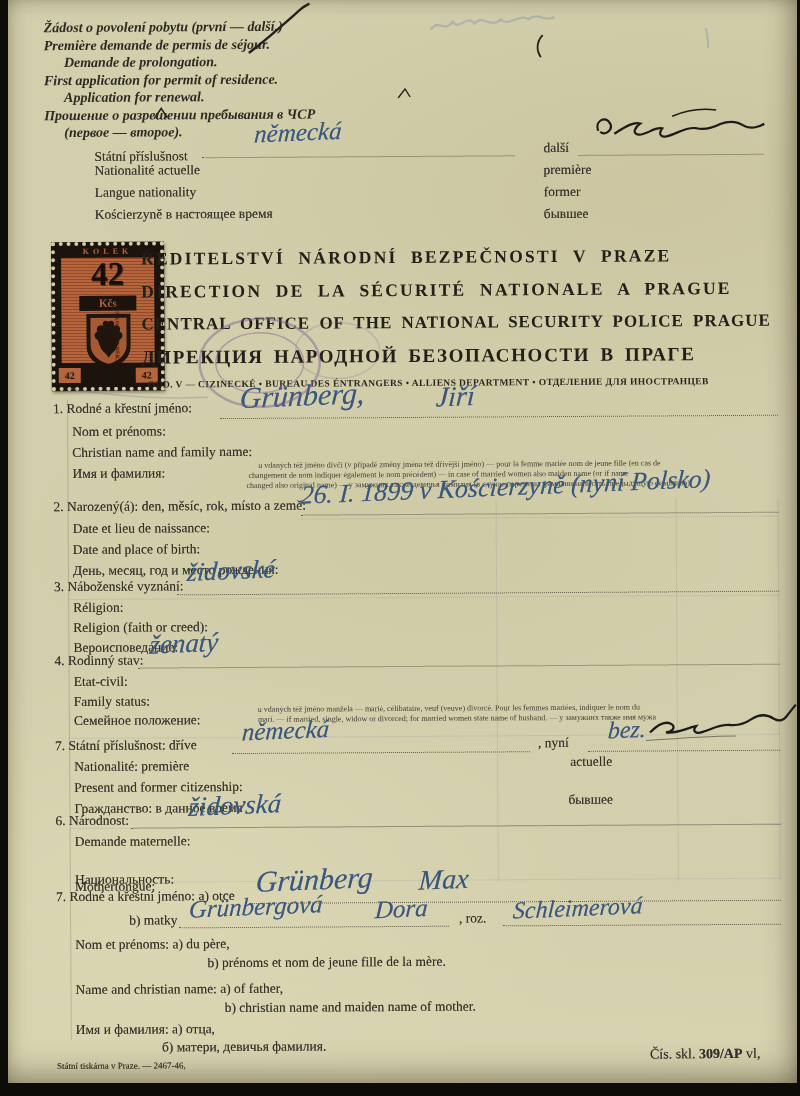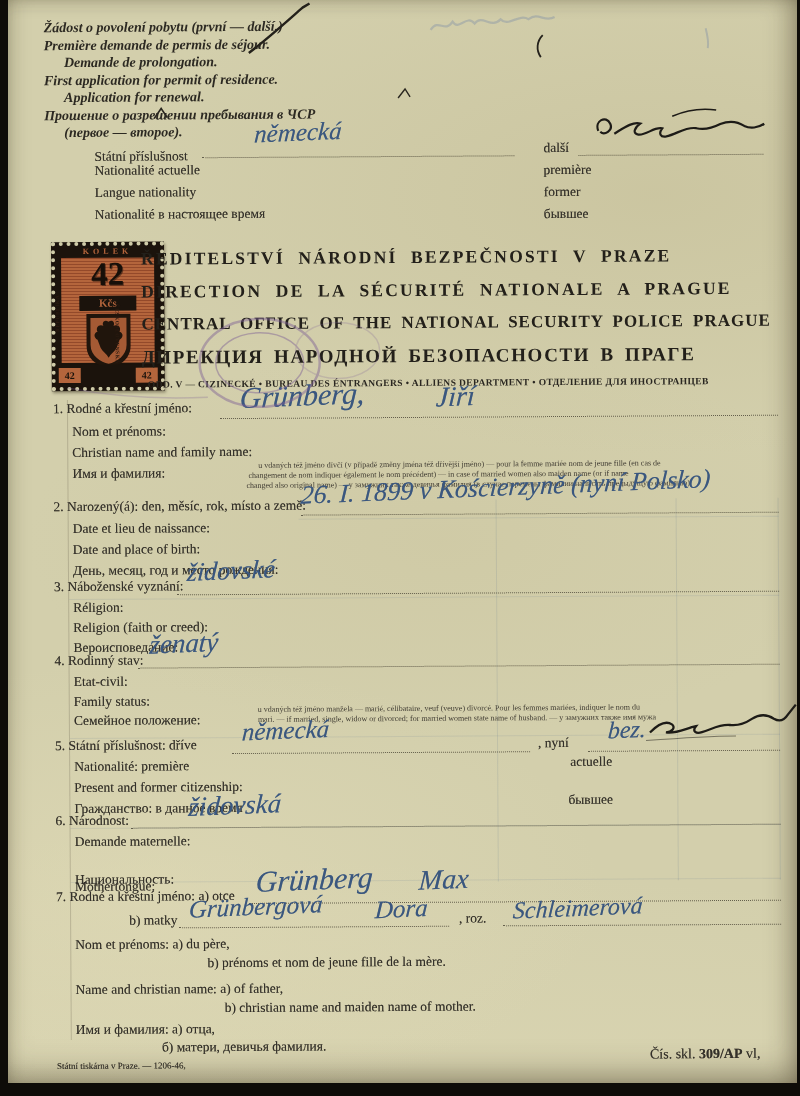--- a/index.html
+++ b/index.html
@@ -80,21 +80,21 @@
   <div class="t hdr" style="left:38px;top:71px">First application for permit of residence.</div>
   <div class="t hdr" style="left:58px;top:88px">Application for renewal.</div>
   <div class="t hdr" style="left:38px;top:106px">Прошение о разрешении пребывания в ЧСР</div>
   <div class="t hdr" style="left:58px;top:123px">(первое — второе).</div>
 
   <div class="t print lbl" style="left:88px;top:148px">Státní příslušnost</div>
   <div class="dot" style="left:196px;top:156px;width:312px"></div>
   <div class="t hw hwk" style="left:248px;top:118px;font-size:25px">německá</div>
   <div class="t print lbl" style="left:88px;top:162px">Nationalité actuelle</div>
   <div class="t print lbl" style="left:88px;top:184px">Langue nationality</div>
-  <div class="t print lbl" style="left:88px;top:206px">Nationalité в настоящее время</div>
+  <div class="t print lbl" style="left:88px;top:206px">Kościerzyně в настоящее время</div>
 
   <div class="t print lbl" style="left:537px;top:142px">další</div>
   <div class="dot" style="left:572px;top:156px;width:185px"></div>
   <div class="t print lbl" style="left:537px;top:164px">première</div>
   <div class="t print lbl" style="left:537px;top:186px">former</div>
   <div class="t print lbl" style="left:537px;top:208px">бывшее</div>
 
   <div class="stamp">
     <div class="stamp-kolek">KOLEK</div>
     <div class="stamp-in"></div>
@@ -147,21 +147,21 @@
 
   <div class="t print lbl" style="left:45px;top:652px">4. Rodinný stav:</div>
   <div class="dot" style="left:128px;top:666px;width:642px"></div>
   <div class="t hw hwk" style="left:140px;top:628px;font-size:27px">ženatý</div>
   <div class="t print lbl" style="left:64px;top:673px">Etat-civil:</div>
   <div class="t print lbl" style="left:64px;top:693px">Family status:</div>
   <div class="t print lbl" style="left:64px;top:712px">Семейное положение:</div>
   <div class="t print tiny" style="left:248px;top:705px">u vdaných též jméno manžela — marié, célibataire, veuf (veuve) divorcé. Pour les femmes mariées, indiquer le nom du</div>
   <div class="t print tiny" style="left:248px;top:715px">mari. — if married, single, widow or divorced; for married women state name of husband. — у замужних также имя мужа</div>
 
-  <div class="t print lbl" style="left:45px;top:737px">5. Státní příslušnost: dříve</div>
+  <div class="t print lbl" style="left:45px;top:737px">7. Státní příslušnost: dříve</div>
   <div class="dot" style="left:222px;top:752px;width:298px"></div>
   <div class="t hw hwk" style="left:232px;top:716px;font-size:25px">německá</div>
   <div class="t print lbl" style="left:528px;top:737px">, nyní</div>
   <div class="dot" style="left:578px;top:752px;width:192px"></div>
   <div class="t hw hwk" style="left:598px;top:718px;font-size:24px">bez.</div>
   <div class="t print lbl" style="left:64px;top:758px">Nationalité: première</div>
   <div class="t print lbl" style="left:560px;top:756px">actuelle</div>
   <div class="t print lbl" style="left:64px;top:779px">Present and former citizenship:</div>
   <div class="t print lbl" style="left:64px;top:800px">Гражданство: в данное время</div>
   <div class="t print lbl" style="left:558px;top:794px">бывшее</div>
@@ -185,21 +185,21 @@
   <div class="dot" style="left:492px;top:926px;width:278px"></div>
   <div class="t hw hwk" style="left:502px;top:896px;font-size:24px">Schleimerová</div>
 
   <div class="t print lbl" style="left:64px;top:936px">Nom et prénoms: a) du père,</div>
   <div class="t print lbl" style="left:196px;top:955px">b) prénoms et nom de jeune fille de la mère.</div>
   <div class="t print lbl" style="left:64px;top:981px">Name and christian name: a) of father,</div>
   <div class="t print lbl" style="left:213px;top:1000px">b) christian name and maiden name of mother.</div>
   <div class="t print lbl" style="left:64px;top:1021px">Имя и фамилия: а) отца,</div>
   <div class="t print lbl" style="left:150px;top:1039px">б) матери, девичья фамилия.</div>
 
-  <div class="t print" style="left:45px;top:1060px;font-size:9px">Státní tiskárna v Praze. — 1206-46,</div>
+  <div class="t print" style="left:45px;top:1060px;font-size:9px">Státní tiskárna v Praze. — 2467-46,</div>
   <div class="t print" style="left:638px;top:1048px;font-size:14px"><span>Čís. skl. </span><b>309/AP</b><span> vl,</span></div>
 
   <svg class="svg-marks" width="800" height="1096" viewBox="0 0 800 1096">
 
     <path d="M243 52 C 262 38, 282 20, 297 7 L 304 3" stroke="#24211b" stroke-width="2.4" fill="none"></path>
 
     <path d="M148 117 L 155 107 L 161 116" stroke="#2a2720" stroke-width="1.6" fill="none"></path>
     <path d="M392 98 L 399 89 L 404 97" stroke="#2a2720" stroke-width="1.4" fill="none"></path>
 
     <path d="M537 36 C 531 42, 530 51, 535 58" stroke="#24211b" stroke-width="1.8" fill="none"></path>

